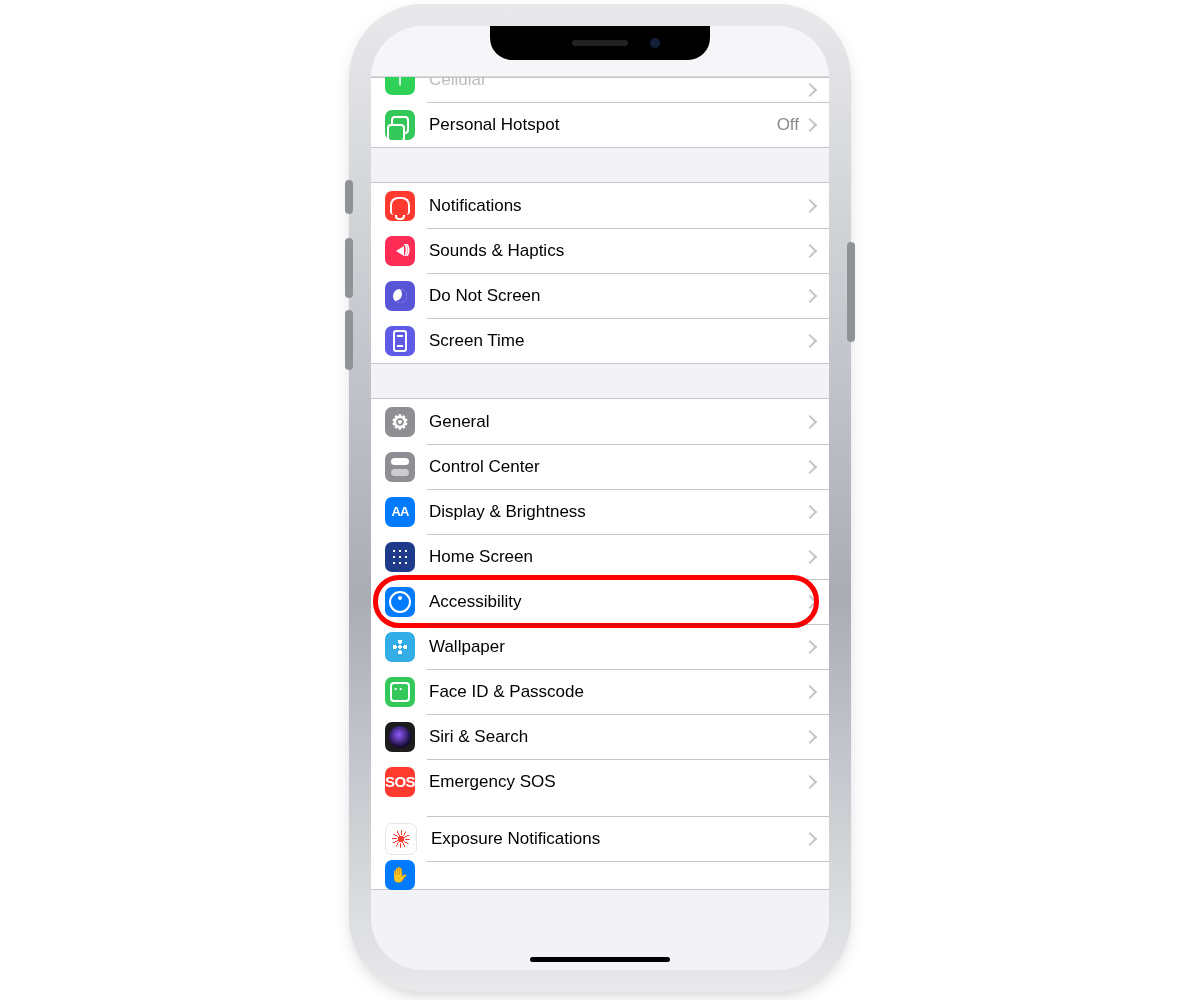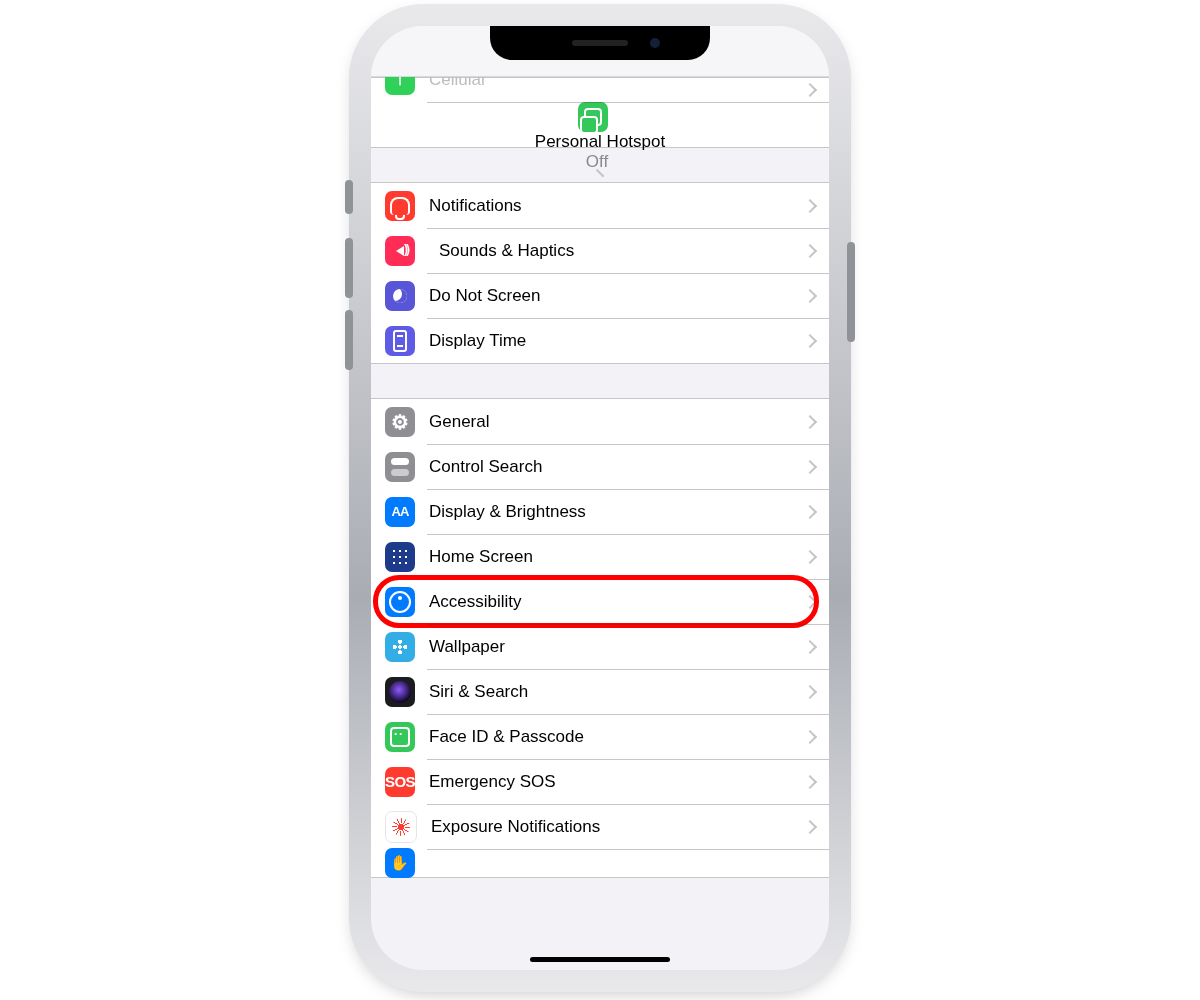--- a/index.html
+++ b/index.html
@@ -157,74 +157,74 @@
 
       <div class="list" id="list">
           <div class="group">
             <div class="row partial" style="position: relative;">
               <span class="ic bg-green2">
                 <span style="font-size:15px">⊤</span>
               </span>
               <span class="lbl">Cellular</span>
               <span class="chev"></span>
             </div>
-            <div class="row" style="position: relative; flex-direction: column;">
+            <div class="row" style="position: relative;">
               <span class="ic bg-green">
                 <span class="g-link"></span>
               </span>
               <span class="lbl">Personal Hotspot</span>
               <span class="val">Off</span>
               <span class="chev"></span>
             </div>
           </div>
           <div class="gap"></div>
           <div class="group">
             <div class="row" style="position: relative;">
               <span class="ic bg-red">
                 <span class="g-bell"></span>
               </span>
               <span class="lbl">Notifications</span>
               <span class="chev"></span>
             </div>
-            <div class="row" style="position: relative; gap: 10px;">
+            <div class="row" style="position: relative;">
               <span class="ic bg-pink">
                 <span class="g-spk"></span>
               </span>
               <span class="lbl">Sounds &amp; Haptics</span>
               <span class="chev"></span>
             </div>
             <div class="row" style="position: relative;">
               <span class="ic bg-purple">
                 <span class="g-moon"></span>
               </span>
               <span class="lbl">Do Not Screen</span>
               <span class="chev"></span>
             </div>
             <div class="row" style="position: relative;">
               <span class="ic bg-indigo">
                 <span class="g-hour"></span>
               </span>
-              <span class="lbl">Display Time</span>
+              <span class="lbl">Screen Time</span>
               <span class="chev"></span>
             </div>
           </div>
           <div class="gap"></div>
           <div class="group">
             <div class="row" style="position: relative;">
               <span class="ic bg-gray">
                 <span class="g-gear">⚙</span>
               </span>
               <span class="lbl">General</span>
               <span class="chev"></span>
             </div>
             <div class="row" style="position: relative;">
               <span class="ic bg-gray">
                 <span class="g-toggle"></span>
               </span>
-              <span class="lbl">Control Search</span>
+              <span class="lbl">Control Center</span>
               <span class="chev"></span>
             </div>
             <div class="row" style="position: relative;">
               <span class="ic bg-blue">
                 <span class="g-AA">AA</span>
               </span>
               <span class="lbl">Display &amp; Brightness</span>
               <span class="chev"></span>
             </div>
             <div class="row" style="position: relative;">
@@ -243,39 +243,39 @@
               <span class="highlight-ring"></span>
             </div>
             <div class="row" style="position: relative;">
               <span class="ic bg-teal">
                 <span class="g-flower"></span>
               </span>
               <span class="lbl">Wallpaper</span>
               <span class="chev"></span>
             </div>
             <div class="row" style="position: relative;">
+              <span class="ic bg-green">
+                <span class="g-face"></span>
+              </span>
+              <span class="lbl">Face ID &amp; Passcode</span>
+              <span class="chev"></span>
+            </div>
+            <div class="row" style="position: relative;">
               <span class="ic bg-black">
                 <span class="g-siri"></span>
               </span>
               <span class="lbl">Siri &amp; Search</span>
               <span class="chev"></span>
             </div>
             <div class="row" style="position: relative;">
-              <span class="ic bg-green">
-                <span class="g-face"></span>
-              </span>
-              <span class="lbl">Face ID &amp; Passcode</span>
-              <span class="chev"></span>
-            </div>
-            <div class="row" style="position: relative;">
               <span class="ic bg-sos">SOS</span>
               <span class="lbl">Emergency SOS</span>
               <span class="chev"></span>
             </div>
-            <div class="row" style="position: relative;">
+            <div class="row" style="position: relative; margin-top: 12px;">
               <span class="ic bg-white">
                 <span class="g-expo"></span>
               </span>
               <span class="lbl">Exposure Notifications</span>
               <span class="chev"></span>
             </div>
             <div class="row peek" style="position: relative;">
               <span class="ic bg-blue">
                 <span style="color:#fff">✋</span>
               </span>

